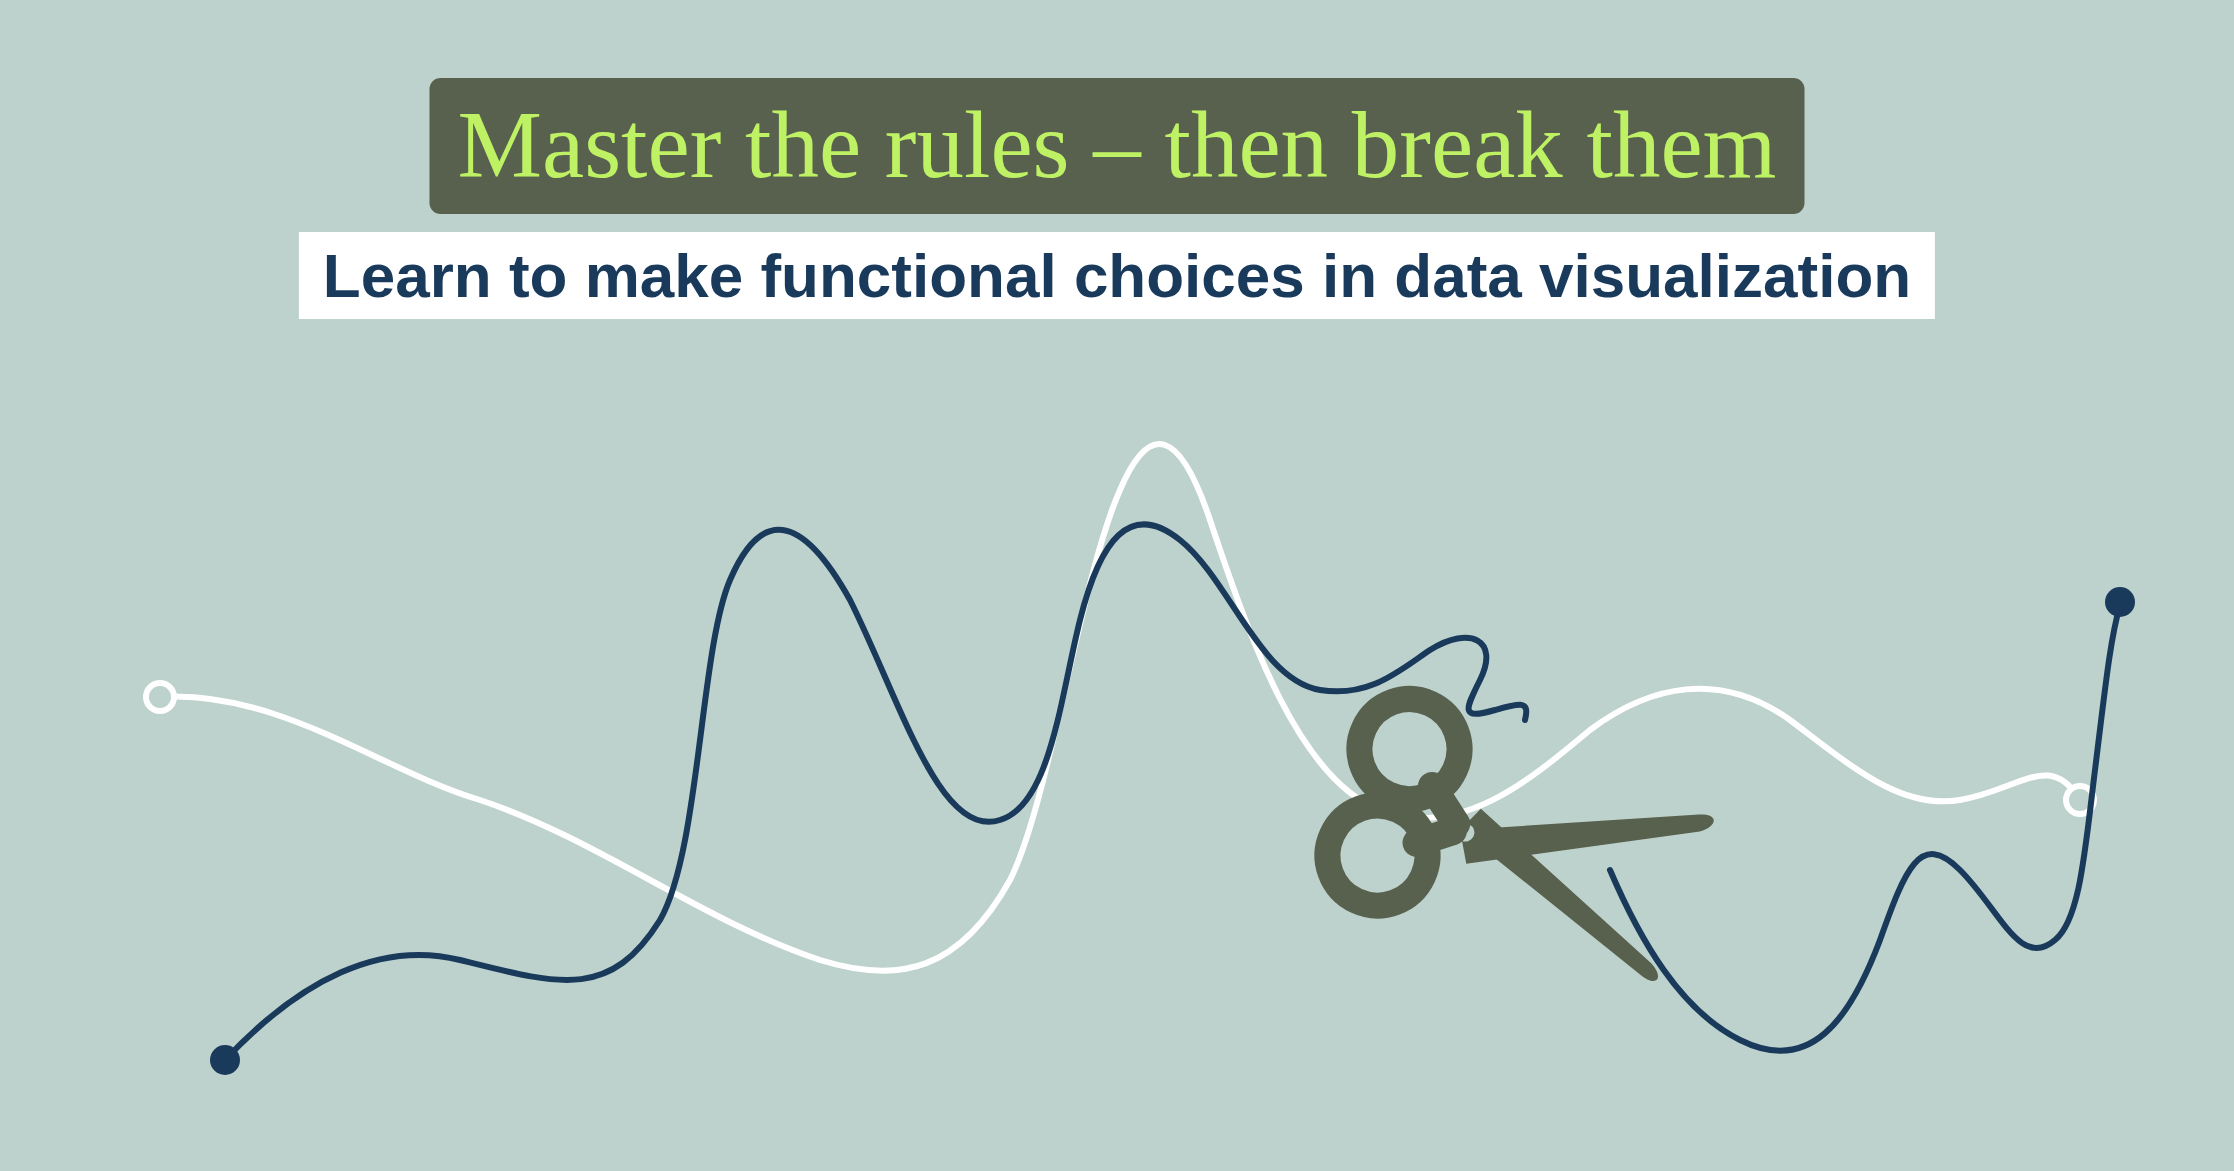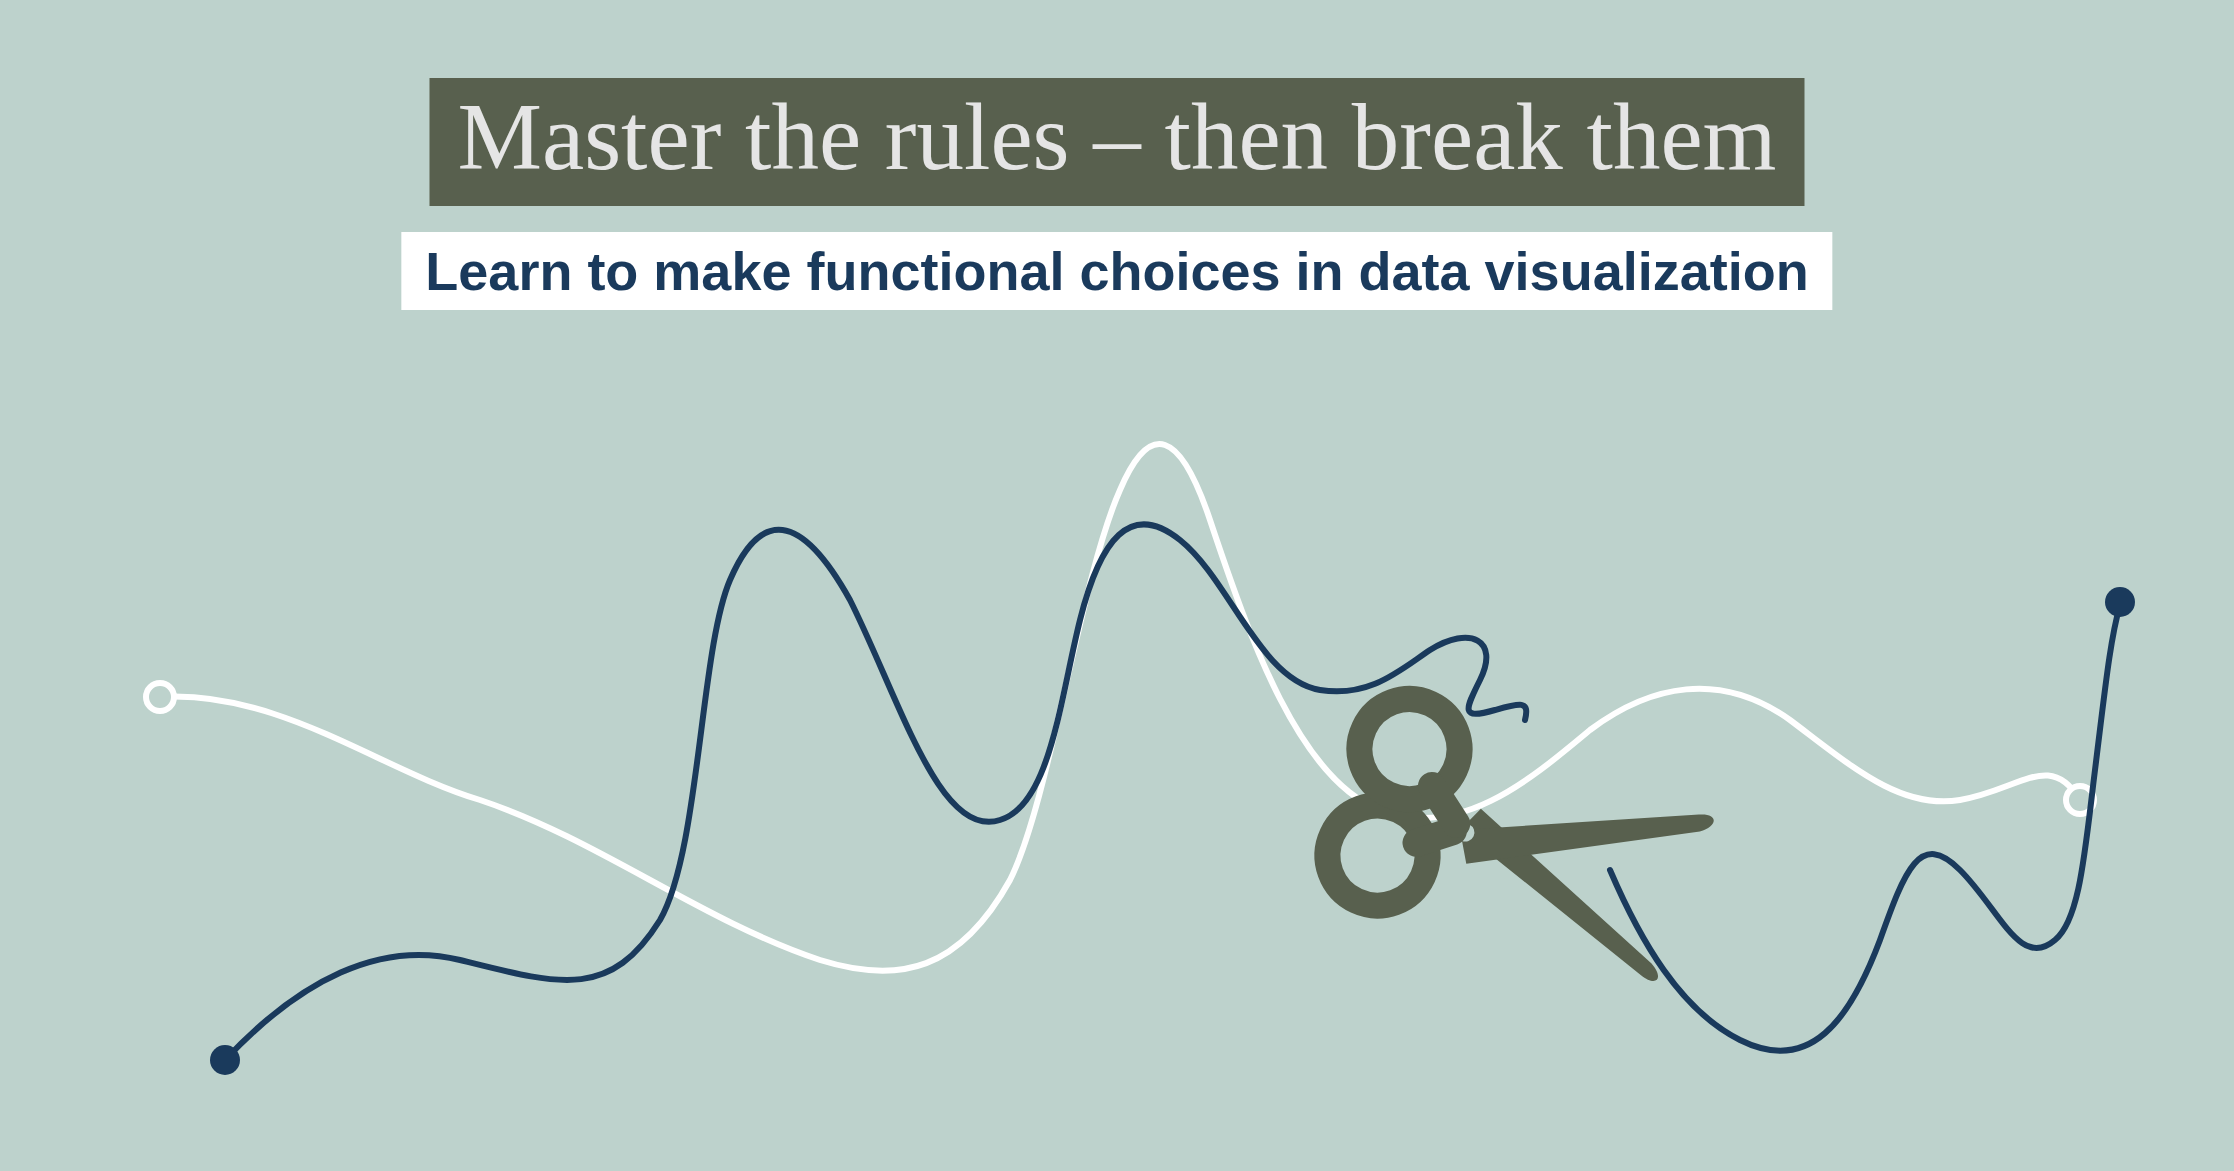--- a/index.html
+++ b/index.html
@@ -10,35 +10,36 @@
     position: relative;
     overflow: hidden;
     font-family: Georgia, 'Times New Roman', serif;
   }
   .title-box {
     position: absolute;
     top: 78px;
     left: 50%;
     transform: translateX(-50%);
     background: #58604e;
-    color: #e5e5e5;
+    color: #bef264;
     font-size: 95px;
     font-weight: 400;
-    padding: 4px 28px 14px 28px;
+    padding: 12px 28px 14px 28px;
     white-space: nowrap;
     font-family: Georgia, 'Times New Roman', serif;
+    border-radius: 11px;
   }
   .subtitle-box {
     position: absolute;
     top: 232px;
     left: 50%;
     transform: translateX(-50%);
     background: #ffffff;
     color: #1a3a5c;
-    font-size: 54px;
+    font-size: 62px;
     font-weight: 700;
     padding: 8px 24px;
     white-space: nowrap;
     font-family: -apple-system, 'Segoe UI', Helvetica, Arial, sans-serif;
   }
   .illustration {
     position: absolute;
     top: 0;
     left: 0;
     width: 2234px;

